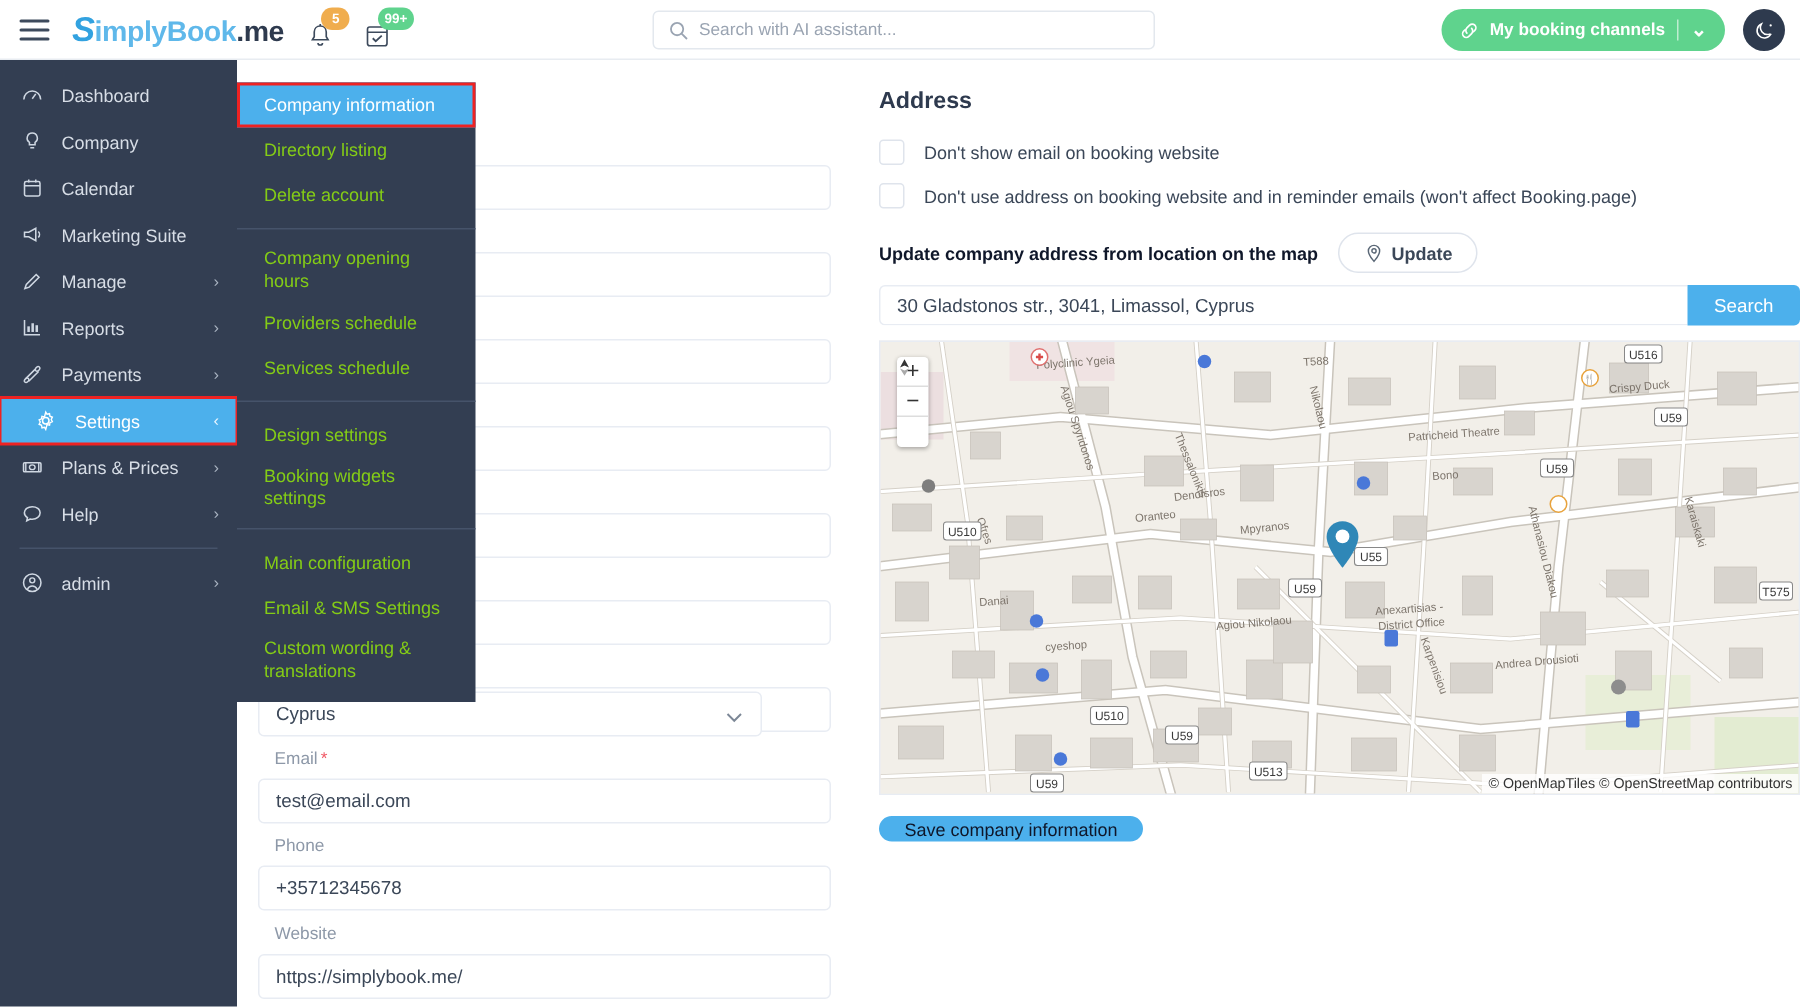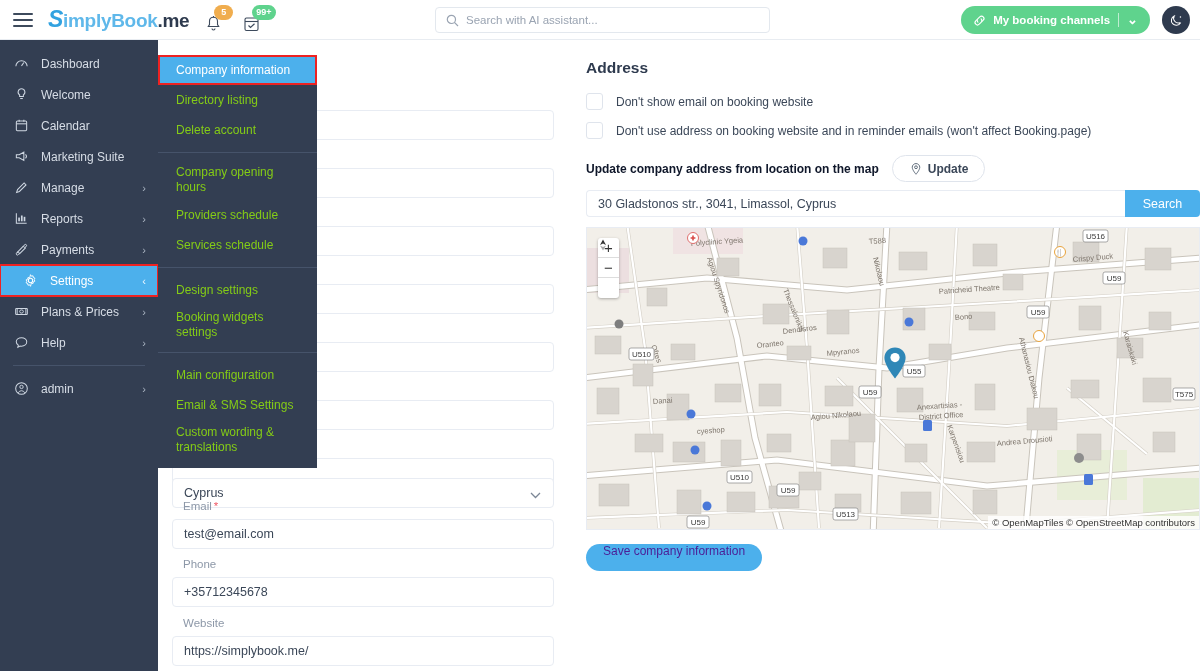--- a/index.html
+++ b/index.html
@@ -148,23 +148,23 @@
     font-size: 15px; color: #333; cursor: pointer; border-bottom: 1px solid #ddd;
   }
   .mapctl div:last-child { border-bottom: none; }
   .attrib {
     position: absolute; right: 0; bottom: 0; background: rgba(255,255,255,.8);
     font-size: 9.5px; color: #333; padding: 1px 4px; z-index: 5;
   }
   .pin { position: absolute; left: 295px; top: 118px; z-index: 4; }
 
   .save-btn {
-    position: absolute; left: 8px; top: 504px; height: 27px;
-    background: #4cb0ec; color: #4c1d95; border-radius: 14px;
-    display: flex; padding: 0 17px;
+    position: absolute; left: 8px; top: 504px; height: 17px;
+    background: #4cb0ec; color: #0f172a; border-radius: 14px;
+    display: flex; align-items: center; padding: 0 17px;
     font-size: 12px; cursor: pointer;
   }
   .shield {
     fill:#fff; stroke:#888; stroke-width:.7;
   }
 </style>
 </head>
 <body>
 
 <div class="topbar">
@@ -234,21 +234,21 @@
     <span class="lbl">Dashboard</span>
   </div>
 
   <div class="nav-item">
     <span class="ico">
         <svg width="15" height="15" viewBox="0 0 16 16">
           <path d="M8 1.8a3.6 3.6 0 0 0-2 6.6v1.7h4V8.4A3.6 3.6 0 0 0 8 1.8z" fill="none" stroke="#cfd7e2" stroke-width="1.1"></path>
           <line x1="6.6" y1="12.3" x2="9.4" y2="12.3" stroke="#cfd7e2" stroke-width="1.1"></line>
         </svg>
       </span>
-    <span class="lbl">Welcome</span>
+    <span class="lbl">Company</span>
   </div>
 
   <div class="nav-item">
     <span class="ico">
         <svg width="15" height="15" viewBox="0 0 16 16">
           <rect x="2.5" y="3.2" width="11" height="10.3" rx="1.2" fill="none" stroke="#cfd7e2" stroke-width="1.1"></rect>
           <line x1="2.5" y1="6.2" x2="13.5" y2="6.2" stroke="#cfd7e2" stroke-width="1.1"></line>
           <line x1="5.5" y1="1.8" x2="5.5" y2="3.9" stroke="#cfd7e2" stroke-width="1.1"></line>
           <line x1="10.5" y1="1.8" x2="10.5" y2="3.9" stroke="#cfd7e2" stroke-width="1.1"></line>
         </svg>
@@ -353,21 +353,21 @@
 
 <div class="leftform">
   <div class="f-input" style="top:70px"></div>
   <div class="f-input" style="top:128px"></div>
   <div class="f-input" style="top:186px"></div>
   <div class="f-input" style="top:244px"></div>
   <div class="f-input" style="top:302px"></div>
   <div class="f-input" style="top:360px"></div>
   <div class="f-input" style="top:418px"></div>
 
-  <div class="f-input" style="top:438px;width:382px">
+  <div class="f-input" style="top:421px;width:336px">
     <span>Cyprus</span>
     <span class="f-sel-arrow">
       <svg width="11" height="7" viewBox="0 0 11 7">
           <polyline points="1,1 5.5,5.5 10,1" fill="none" stroke="#7c8796" stroke-width="1.3"></polyline>
         </svg>
     </span>
   </div>
 
   <div class="f-label" style="top:460px">
     <span>Email</span><span class="req">*</span>

